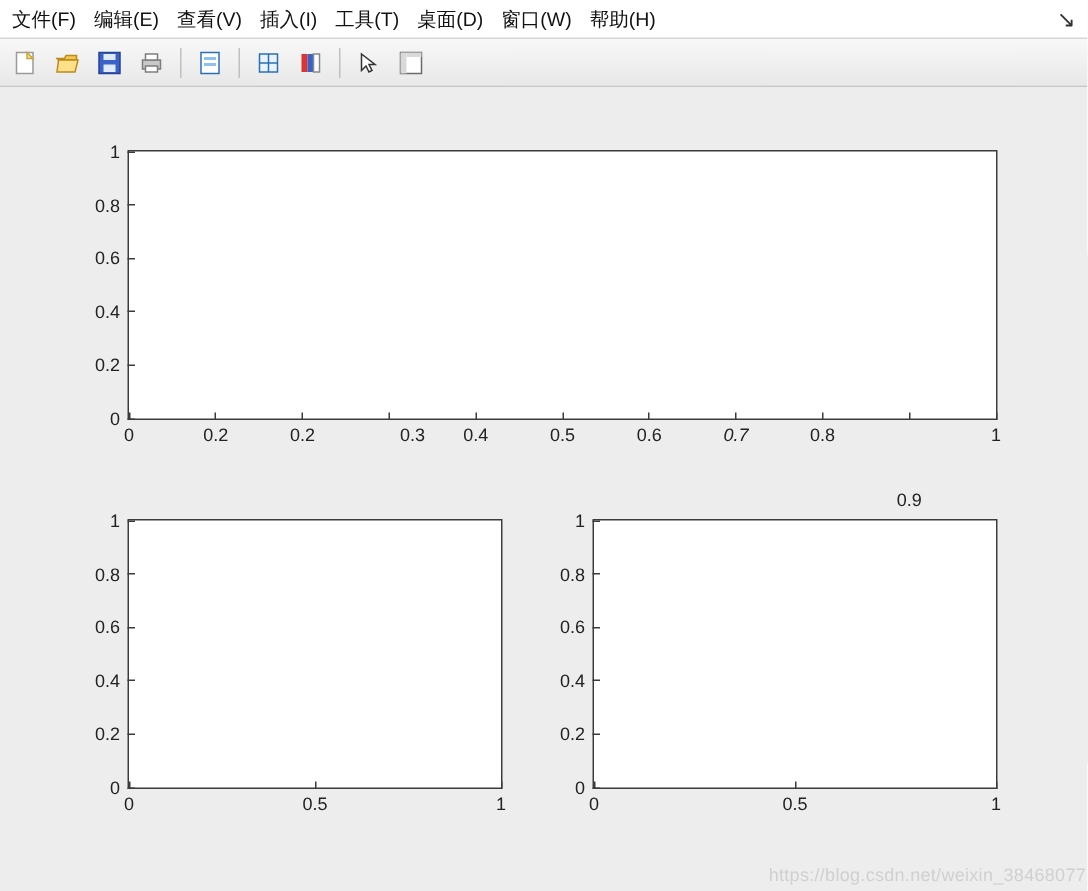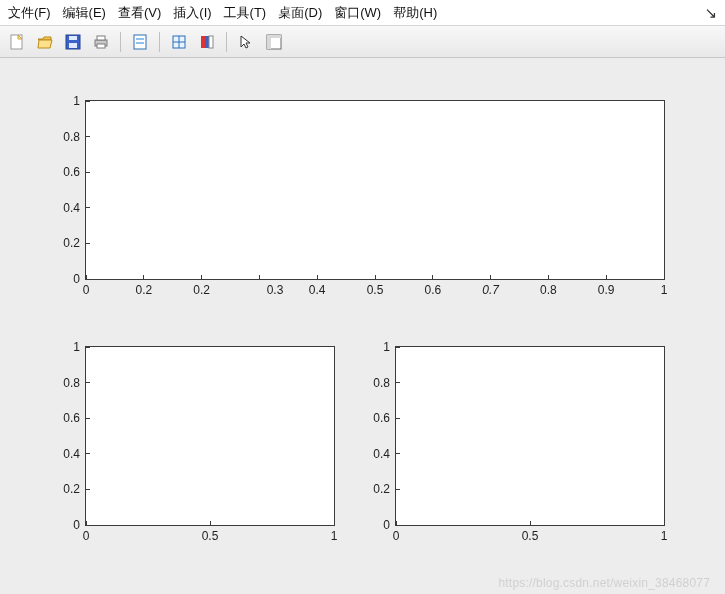--- a/index.html
+++ b/index.html
@@ -11,21 +11,21 @@
   .toolbar { height: 32px; display: flex; align-items: center; padding: 0 6px; gap: 6px;
     background: linear-gradient(#f8f8f8, #e8e8e8); border-bottom: 1px solid #c7c7c7; }
   .tbtn { width: 22px; height: 22px; display: flex; align-items: center; justify-content: center; border-radius: 2px; }
   .sep { width: 1px; height: 20px; background: #c0c0c0; margin: 0 2px; }
   .figure-area { position: relative; width: 725px; height: 536px; background: #ededed; }
   .axes { position: absolute; background: #fff; border: 1px solid #3b3b3b; }
   .ytick { position: absolute; right: 100%; transform: translateY(50%); padding-right: 6px; font-size: 12px; color: #222; white-space: nowrap; }
   .ytick-mark { position: absolute; right: -1px; width: 5px; height: 1px; background: #3b3b3b; }
   .xtick { position: absolute; top: 100%; transform: translateX(-50%); padding-top: 4px; font-size: 12px; color: #222; white-space: nowrap; }
   .xtick-mark { position: absolute; bottom: -1px; width: 1px; height: 5px; background: #3b3b3b; }
-  .watermark { position: absolute; right: 15px; bottom: 4px; color: #d0d0d0; font-size: 12px; letter-spacing: .2px; pointer-events: none; }
+  .watermark { position: absolute; right: 1px; bottom: 4px; color: #d0d0d0; font-size: 12px; letter-spacing: .2px; pointer-events: none; }
 </style>
 </head>
 <body>
 
 <div class="menubar">
   <span class="menu-item">文件(F)</span>
   <span class="menu-item">编辑(E)</span>
   <span class="menu-item">查看(V)</span>
   <span class="menu-item">插入(I)</span>
   <span class="menu-item">工具(T)</span>
@@ -126,21 +126,21 @@
       <div class="xtick" style="left: 231.2px;">0.4</div>
       <div class="xtick-mark" style="left: 230.7px;"></div>
       <div class="xtick" style="left: 289px;">0.5</div>
       <div class="xtick-mark" style="left: 288.5px;"></div>
       <div class="xtick" style="left: 346.8px;">0.6</div>
       <div class="xtick-mark" style="left: 346.3px;"></div>
       <div class="xtick" style="left: 404.6px; font-style: italic;">0.7</div>
       <div class="xtick-mark" style="left: 404.1px;"></div>
       <div class="xtick" style="left: 462.4px;">0.8</div>
       <div class="xtick-mark" style="left: 461.9px;"></div>
-      <div class="xtick" style="left: 520.2px;">0.9</div>
+      <div class="xtick" style="left: 520.2px; margin-top: 43px;">0.9</div>
       <div class="xtick-mark" style="left: 519.7px;"></div>
       <div class="xtick" style="left: 578px;">1</div>
       <div class="xtick-mark" style="left: 577.5px;"></div>
     </div>
   <div id="ax2" class="axes" style="left:85px; top:288px; width:250px; height:180px;">
       <div class="ytick" style="bottom: 0px;">0</div>
       <div class="ytick-mark" style="top: 177.5px; left: -1px;"></div>
       <div class="ytick" style="bottom: 35.6px;">0.2</div>
       <div class="ytick-mark" style="top: 141.9px; left: -1px;"></div>
       <div class="ytick" style="bottom: 71.2px;">0.4</div>

